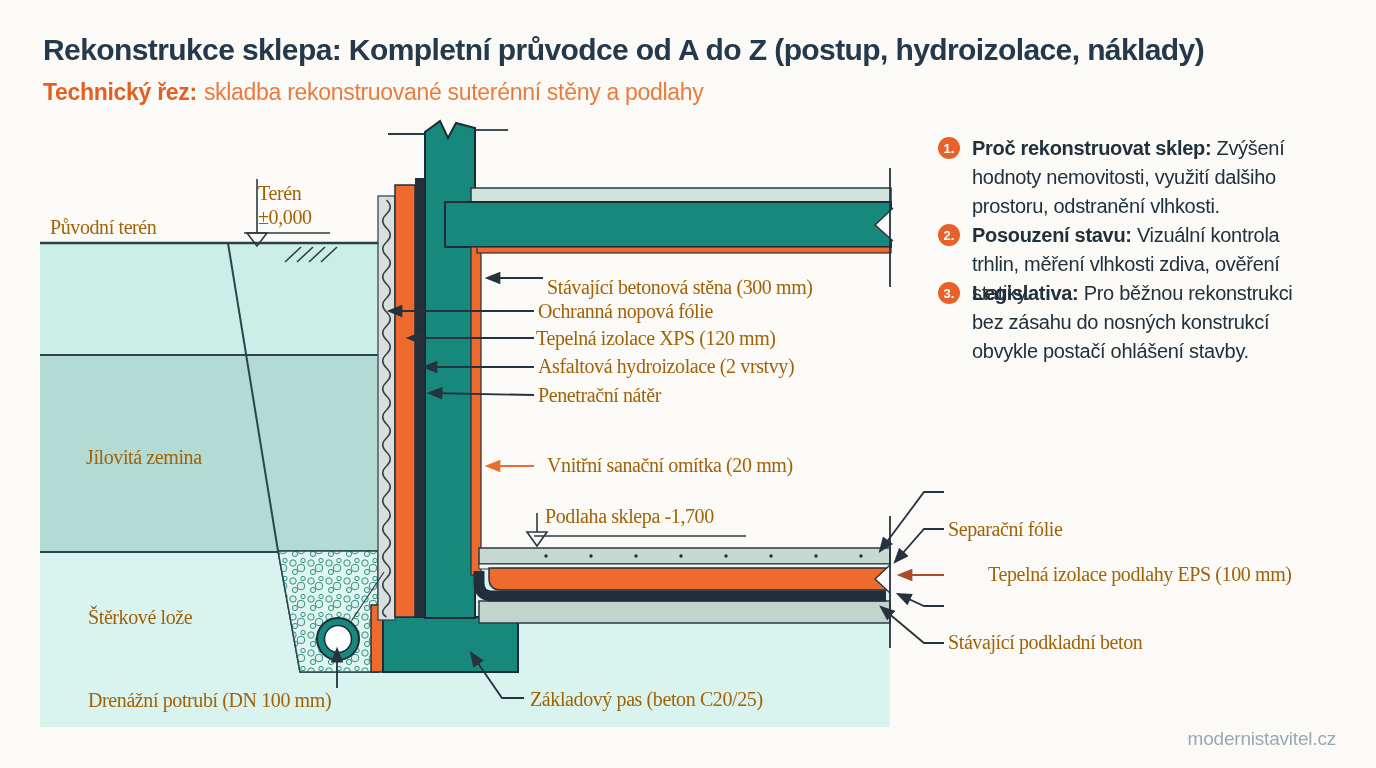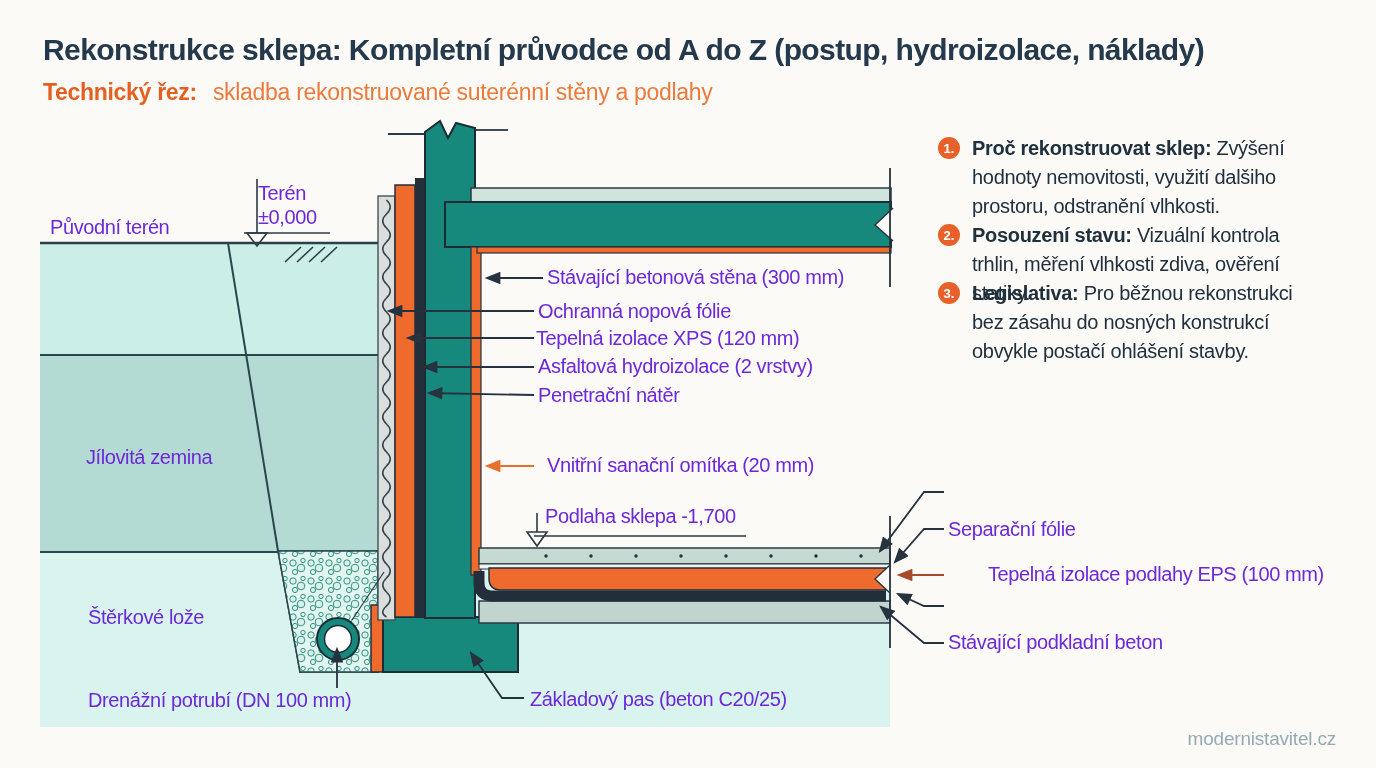--- a/index.html
+++ b/index.html
@@ -3,22 +3,22 @@
 <meta charset="utf-8">
 <style>
   html,body{margin:0;padding:0;background:#fbfaf7;}
   .canvas{position:relative;width:1376px;height:768px;background:#fbfaf7;overflow:hidden;
           font-family:"Liberation Sans",sans-serif;}
   svg.diagram{position:absolute;left:0;top:0;}
   .title{position:absolute;left:43px;top:33px;font-size:30px;font-weight:700;color:#24394b;
          letter-spacing:-0.6px;white-space:nowrap;}
   .subtitle{position:absolute;left:43px;top:79px;font-size:23px;white-space:nowrap;letter-spacing:-0.3px;}
   .subtitle .b{font-weight:700;color:#e45f20;}
-  .subtitle .r{color:#ec7a3b;margin-left:16px;}
-  .lbl{position:absolute;font-size:20px;color:#6d28d9;white-space:nowrap;letter-spacing:-0.4px;}
+  .subtitle .r{color:#ec7a3b;margin-left:7px;}
+  .lbl{position:absolute;font-size:20px;color:#a16207;white-space:nowrap;letter-spacing:-0.4px;font-family:Liberation Serif, serif;}
   .lbl.pre{white-space:pre-line;line-height:24px;}
   .note{position:absolute;left:938px;display:flex;gap:12px;width:385px;}
   .badge{flex:0 0 22px;width:22px;height:22px;border-radius:50%;background:#e8612b;color:#ffffff;
          font-size:13px;font-weight:700;display:flex;align-items:center;justify-content:center;margin-top:3px;}
   .note-text{font-size:20px;line-height:29px;color:#20303c;letter-spacing:-0.3px;width:352px;}
   .note-text .b{font-weight:700;}
   .watermark{position:absolute;right:40px;top:728px;font-size:19px;color:#97aab4;letter-spacing:-0.2px;}
 </style>
 </head>
 <body>
@@ -159,21 +159,21 @@
   <span class="b">Technický řez:</span><span class="r">skladba rekonstruované suterénní stěny a podlahy</span>
 </div>
 
 <div class="lbl" style="left:50px;top:216px;">Původní terén</div>
 <div class="lbl pre" style="left:258px;top:181px;">Terén
 ±0,000</div>
 <div class="lbl" style="left:86px;top:446px;">Jílovitá zemina</div>
 <div class="lbl" style="left:88px;top:606px;">Štěrkové lože</div>
 <div class="lbl" style="left:88px;top:689px;">Drenážní potrubí (DN 100 mm)</div>
 <div class="lbl" style="left:530px;top:688px;">Základový pas (beton C20/25)</div>
-<div class="lbl" style="left:547px;top:266px;">Stávající betonová stěna (300 mm)</div>
+<div class="lbl" style="left:547px;top:276px;">Stávající betonová stěna (300 mm)</div>
 <div class="lbl" style="left:538px;top:300px;">Ochranná nopová fólie</div>
 <div class="lbl" style="left:536px;top:327px;">Tepelná izolace XPS (120 mm)</div>
 <div class="lbl" style="left:538px;top:355px;">Asfaltová hydroizolace (2 vrstvy)</div>
 <div class="lbl" style="left:538px;top:384px;">Penetrační nátěr</div>
 <div class="lbl" style="left:547px;top:454px;">Vnitřní sanační omítka (20 mm)</div>
 <div class="lbl" style="left:545px;top:505px;">Podlaha sklepa -1,700</div>
 <div class="lbl" style="left:948px;top:518px;">Separační fólie</div>
 <div class="lbl" style="left:948px;top:563px;margin-left:40px;">Tepelná izolace podlahy EPS (100 mm)</div>
 <div class="lbl" style="left:948px;top:631px;text-align:center;">Stávající podkladní beton</div>
 

